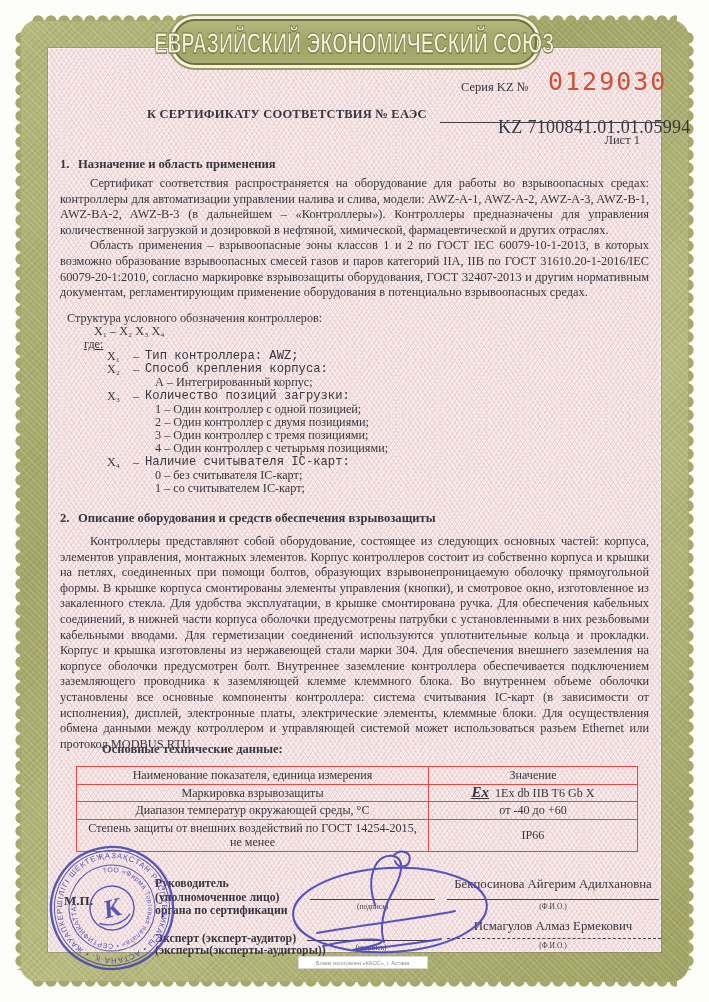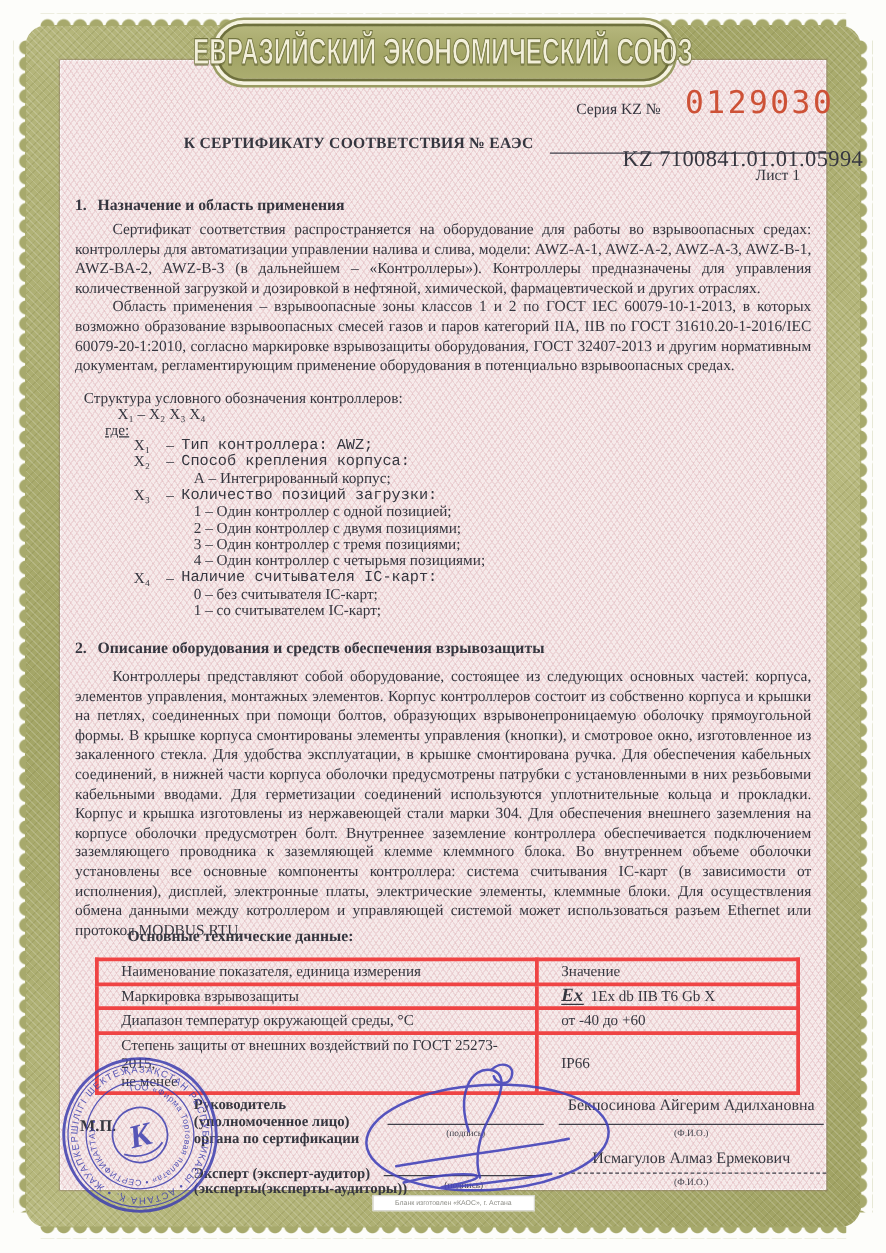--- a/index.html
+++ b/index.html
@@ -69,21 +69,21 @@
   .defrow .dd{width:12px;}
   .defrow .dt{flex:1;font-family:Liberation Mono, monospace;}
   .subrow{padding-left:48px;}
   .para3{left:60px;top:534px;width:589px;font-size:12.35px;line-height:15.6px;text-align:justify;}
   .para3 p{margin:0;text-indent:30px;}
   .tech-head{left:102px;top:742px;font-size:12.5px;font-weight:bold;}
 
   
   table.tech{left:76px;top:766px;width:561px;border-collapse:collapse;table-layout:fixed;
         font-size:12.1px;}
-  table.tech td{border:3px solid #ef4444;padding:1px 18px;vertical-align:middle;line-height:14.5px;}
+  table.tech td{border:1px solid #ef4444;padding:1px 4px;vertical-align:middle;line-height:14.5px;text-align:center;}
   .exmark{font-weight:bold;font-style:italic;font-size:15px;margin-right:6px;
         border-bottom:1px solid #35363f;line-height:12px;display:inline-block;}
 
   
   .mp{left:64px;top:893px;font-size:13px;font-weight:bold;z-index:1;}
   .role{left:155px;top:877px;width:165px;font-size:11.8px;font-weight:bold;line-height:13.6px;z-index:2;}
   .role2{left:155px;top:932px;width:200px;font-size:11.8px;font-weight:bold;line-height:12.4px;z-index:2;}
   .sigline{height:1px;background:#3e3f49;}
   .sl1{left:310px;top:899px;width:125px;}
   .sl2{left:307px;top:940px;width:128px;}
@@ -194,21 +194,21 @@
       <td>
         <span class="exmark">Ex</span><span>1Ex db IIB T6 Gb X</span>
       </td>
     </tr>
     <tr>
       <td>Диапазон температур окружающей среды, °С</td>
       <td>от -40 до +60</td>
     </tr>
     <tr>
       <td>
-        <div>Степень защиты от внешних воздействий по ГОСТ 25273-2015,</div>
+        <div>Степень защиты от внешних воздействий по ГОСТ 14254-2015,</div>
         <div>не менее</div>
       </td>
       <td>IP66</td>
     </tr>
   </tbody>
     </table>
 
   <div class="abs mp">М.П.</div>
 
   <div class="abs role">

